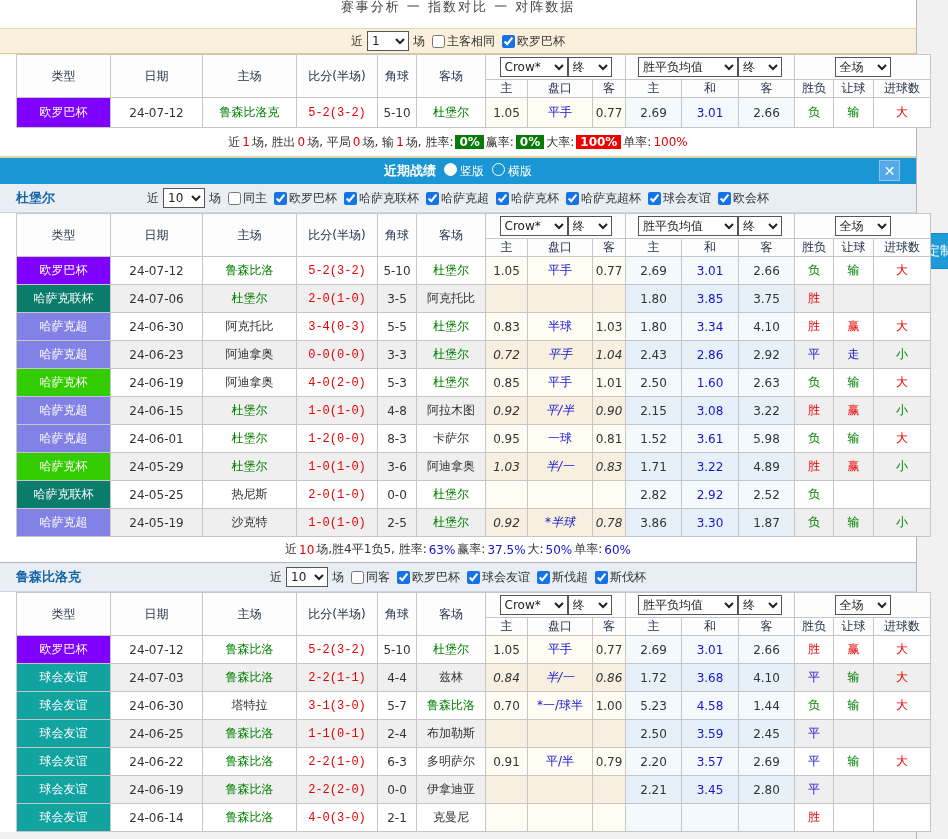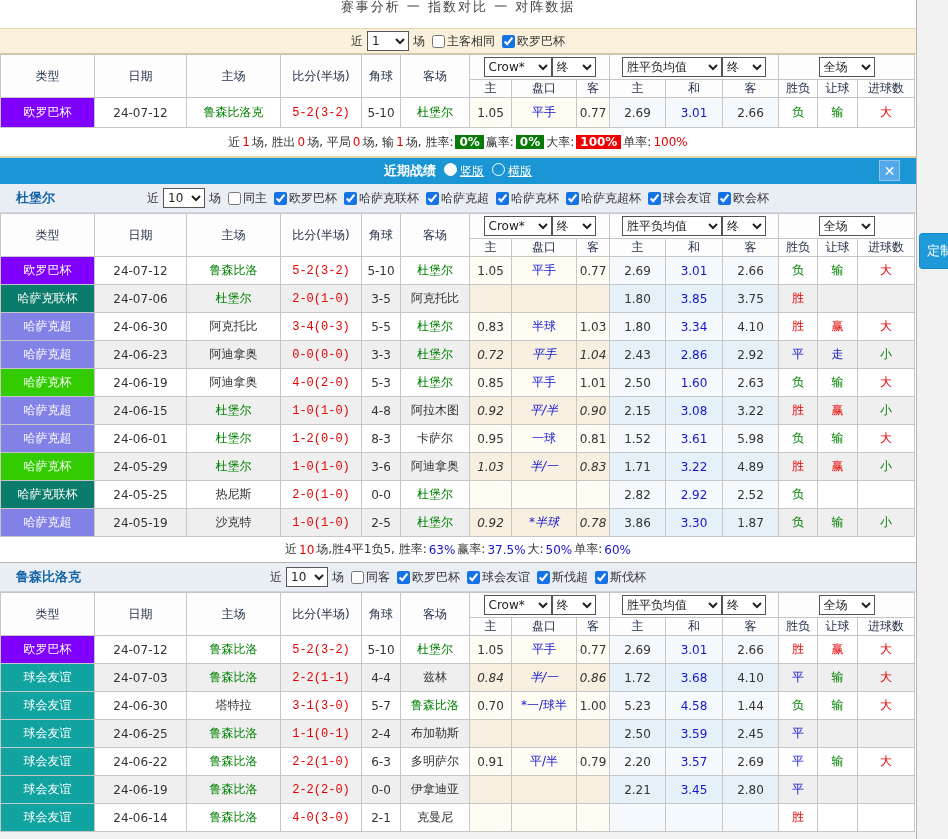--- a/index.html
+++ b/index.html
@@ -16,32 +16,32 @@
     background:#1e9ad8;color:#fff;border:1px solid #168ac6;border-right:none;
     border-radius:4px 0 0 4px;font-size:13px;font-family:inherit;
     overflow:hidden;white-space:nowrap;text-align:left;padding:0 0 0 7px;cursor:pointer;
   }
   .top-strip{height:28px;overflow:hidden;background:#fff;text-align:center;}
   .top-strip span{display:inline-block;margin-top:-9px;font-size:13px;color:#444;letter-spacing:2px;}
   .bar-blue{height:26px;background:#1b96d5;color:#fff;display:flex;align-items:center;justify-content:center;position:relative;}
   .bar-title{font-weight:700;font-size:13px;}
   .radio{width:11px;height:11px;border:1px solid #fff;border-radius:50%;display:inline-block;margin:0 3px 0 8px;vertical-align:-1px;cursor:pointer;}
   .radio.sel{background:#fff;}
-  .radio-label{color:#fff;font-size:12px;cursor:pointer;text-decoration:underline;}
+  .radio-label{color:#fff;font-size:12px;cursor:pointer;}
   .close-btn{position:absolute;right:16px;top:2px;width:21px;height:21px;background:#55a9e8;color:#fff;
     border:1px solid #8cc6f0;font-size:14px;font-weight:700;line-height:18px;text-align:center;padding:0;cursor:pointer;font-family:inherit;}
   .filter-beige{height:24px;background:#faf0dc;border-top:1px solid #e6d7ae;border-bottom:1px solid #d8c89c;
     display:flex;align-items:center;justify-content:center;font-size:12px;}
   .filter-section{height:28px;background:#e9eef4;display:flex;align-items:center;position:relative;font-size:12px;border-bottom:1px solid #cfd6de;}
   .team-title{position:absolute;left:16px;font-weight:700;color:#1565a7;font-size:13px;cursor:pointer;}
   .filter-group{margin:0 auto;display:flex;align-items:center;white-space:nowrap;}
   .filter-group select{margin:0 4px;}
   .filter-group input[type=checkbox]{margin:0 2px 0 7px;width:13px;height:13px;vertical-align:middle;accent-color:#1673e6;}
   select{font-size:12px;height:20px;border:1px solid #555;background:#fff;font-family:inherit;color:#222;}
-  .grid{width:888px;border-collapse:collapse;table-layout:fixed;background:#4c1d95;border:1px solid #8c8c8c;border-top:1px solid #555;}
+  .grid{width:888px;border-collapse:collapse;table-layout:fixed;background:#4c1d95;border:1px solid #8c8c8c;border-top:1px solid #555;margin-left:16px;}
   .grid th,.grid td{border:1px solid #c6c6c6;text-align:center;padding:0;overflow:hidden;white-space:nowrap;font-size:12px;font-weight:400;}
   .grid thead th{background:#fdfdfd;color:#24304a;}
   .sel-row th{height:24px;}
   .sub-row th{height:15px;}
   .t-h2h tbody td{height:29px;}
   .t-rows tbody td{height:27px;}
   tr.odd .blk-a{background:#ffffff;}
   tr.even .blk-a{background:#efefef;}
   tr.odd .blk-crow{background:#fffcf4;}
   tr.even .blk-crow{background:#f7efe0;font-style:italic;}

